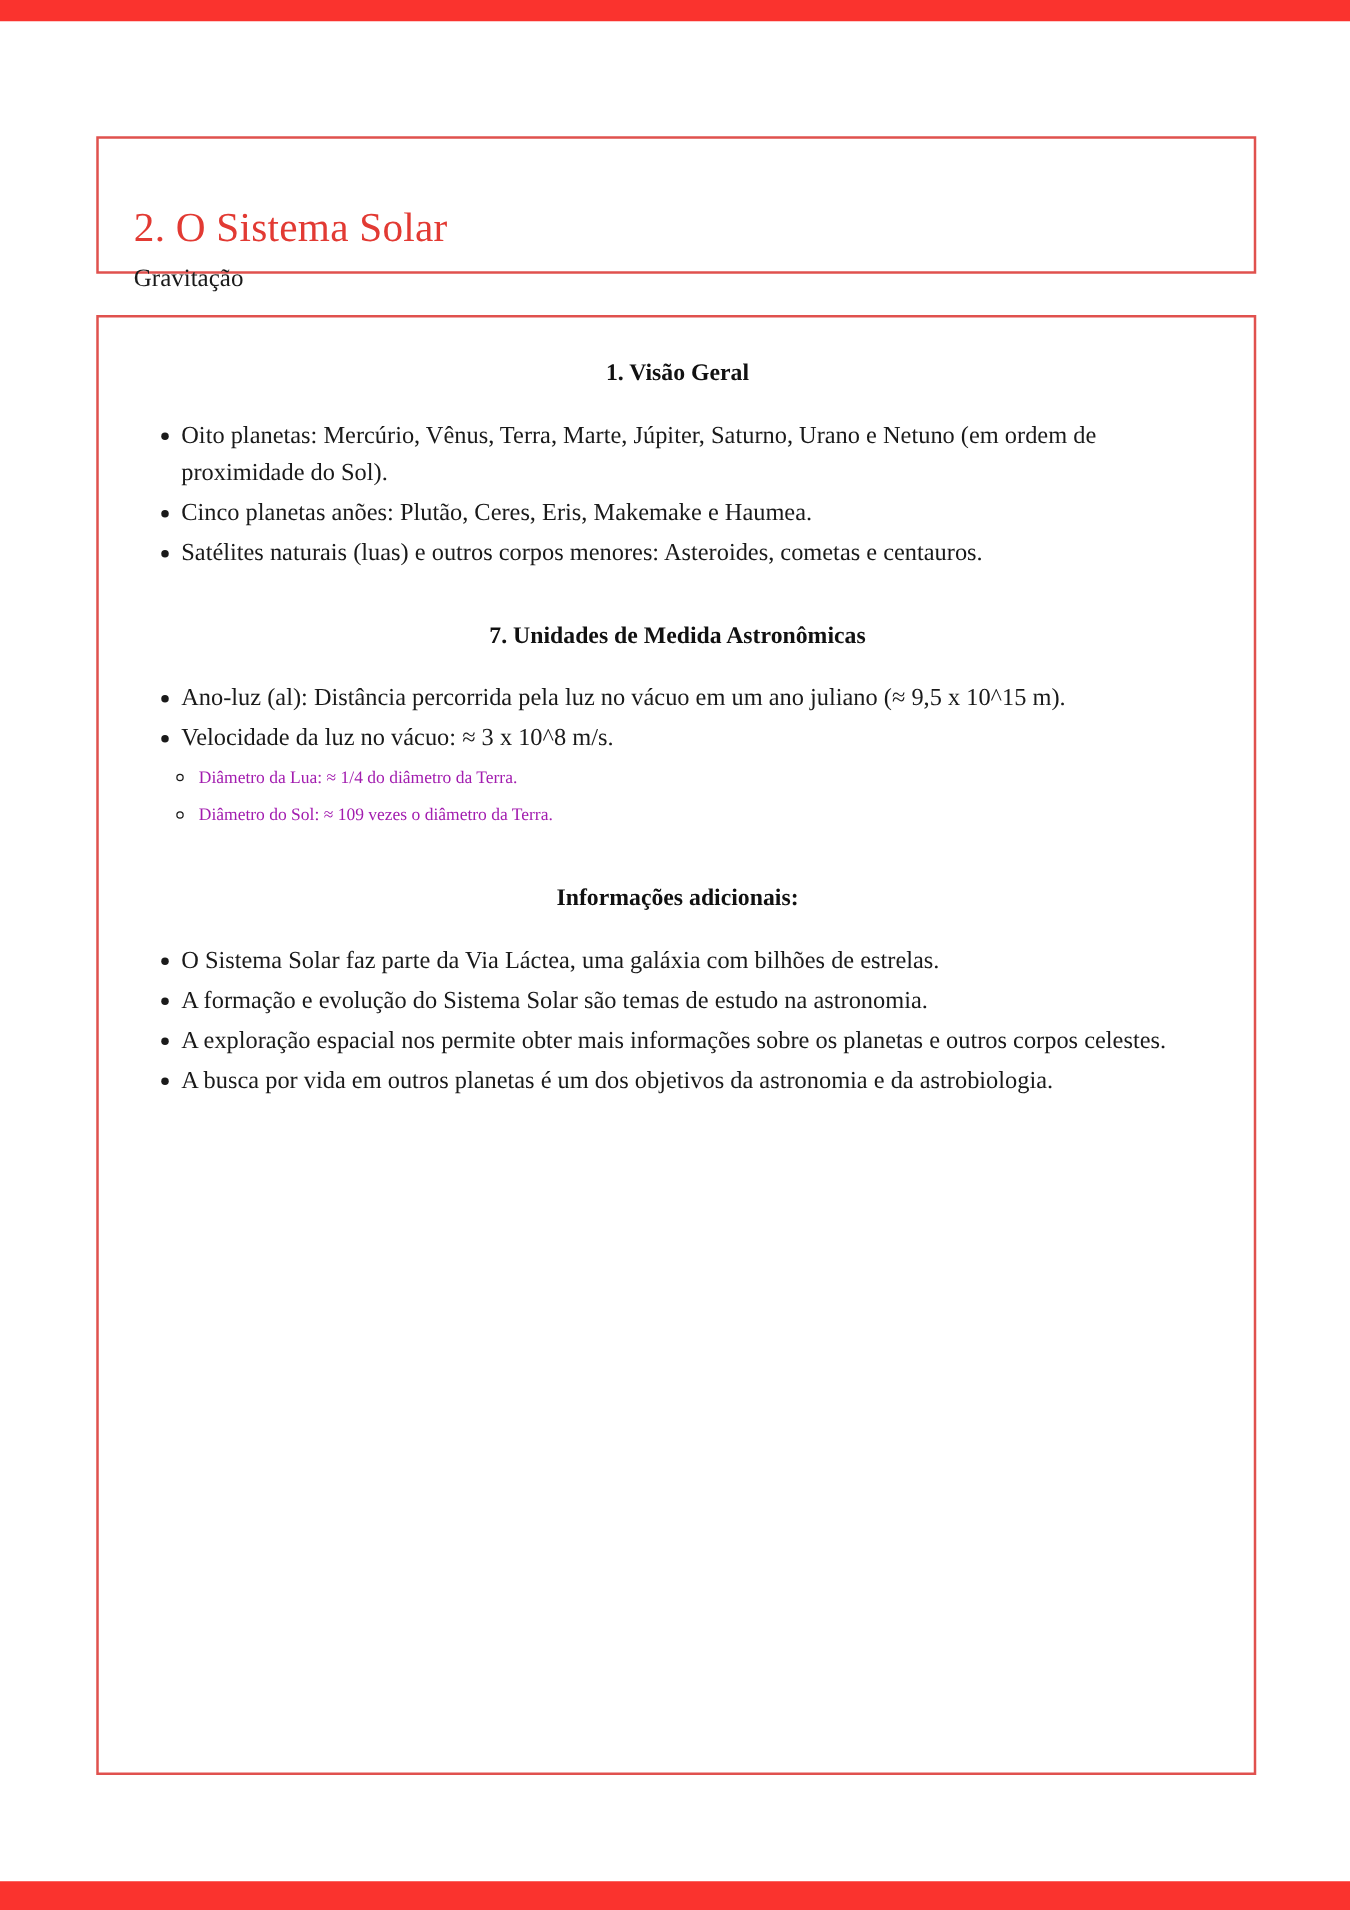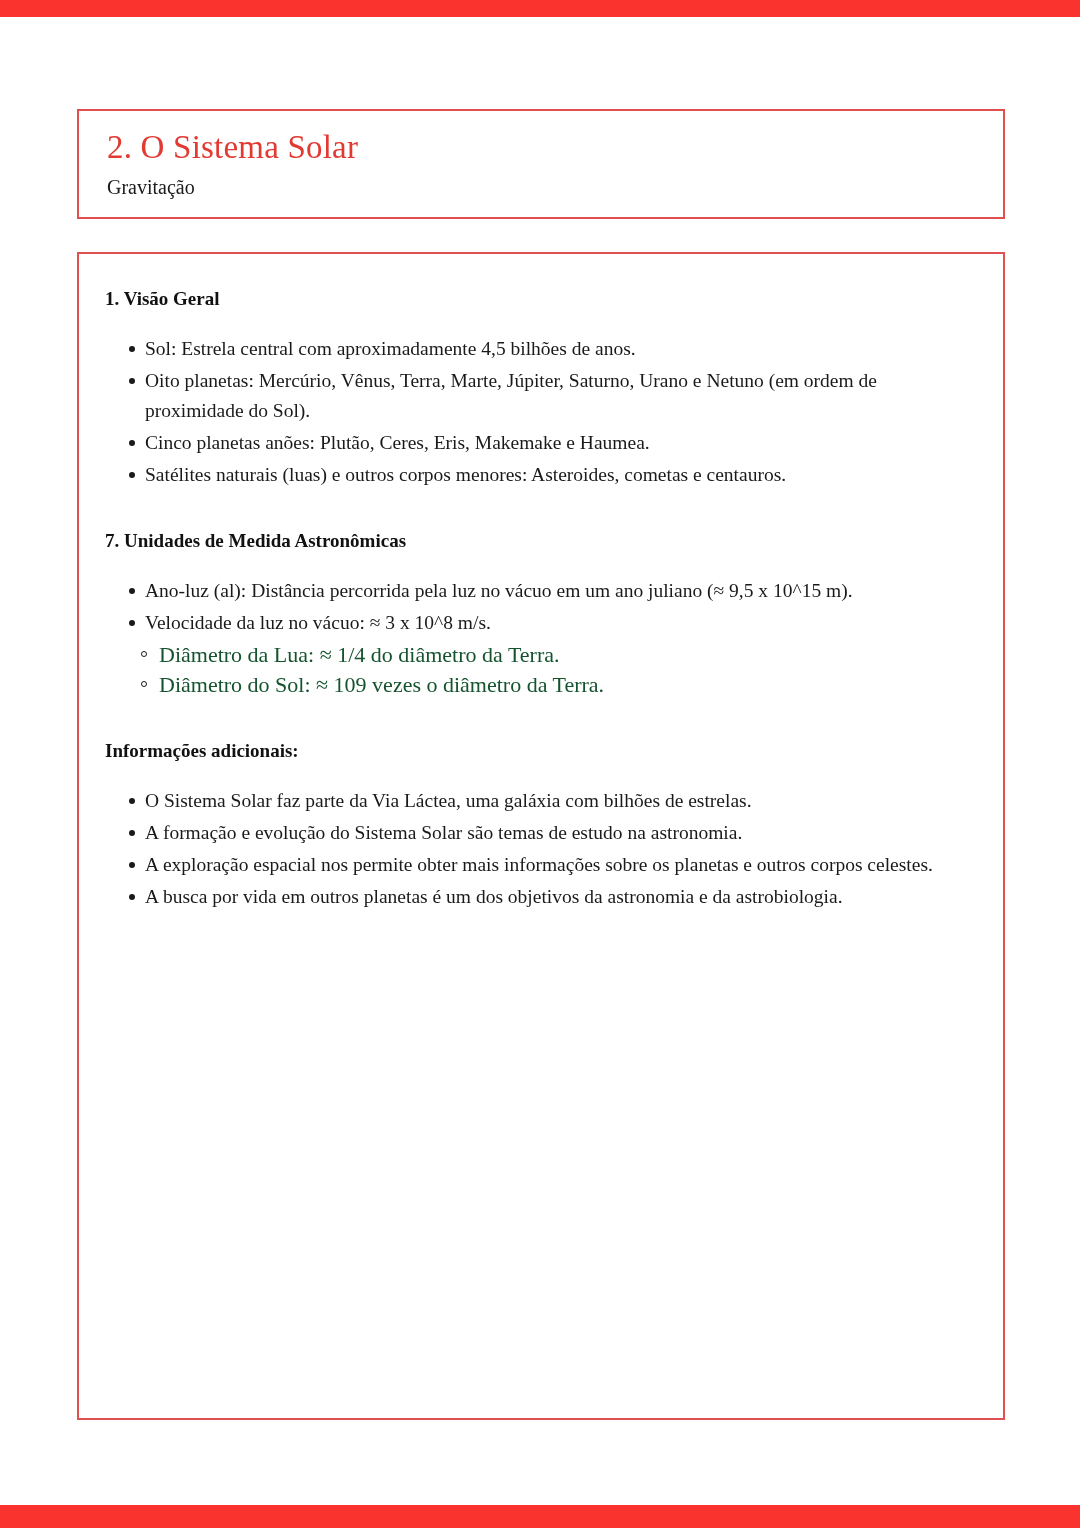--- a/index.html
+++ b/index.html
@@ -37,21 +37,22 @@
     position: absolute;
     left: 77px;
     top: 109px;
     width: 928px;
     height: 110px;
     box-sizing: border-box;
     border: 2px solid #e0514e;
     background: #ffffff;
   }
   .header-inner {
-    padding: 16px 0 0 28px;
+    padding: 4px 0 0 28px;
+    margin-top: 48px;
   }
   .doc-title {
     font-size: 33px;
     line-height: 40px;
     color: #e23a33;
     font-weight: normal;
     margin: 0;
     letter-spacing: 0.2px;
   }
   .doc-subtitle {
@@ -75,20 +76,21 @@
   .content-inner {
     padding: 32px 24px 24px 26px;
   }
 
   .section-heading {
     font-size: 19px;
     font-weight: bold;
     line-height: 26px;
     margin: 0 0 22px 0;
     color: #111111;
+    text-align: center;
   }
   .section-heading.spaced {
     margin-top: 38px;
   }
 
   ul.bullets {
     list-style: none;
     margin: 0;
     padding: 0;
   }
@@ -112,24 +114,24 @@
   }
 
   ul.subbullets {
     list-style: none;
     margin: 0;
     padding: 0;
   }
   ul.subbullets > li {
     position: relative;
     padding-left: 38px;
-    font-size: 22px;
+    font-size: 14px;
     line-height: 30px;
     margin: 0;
-    color: #14532d;
+    color: #a21caf;
   }
   ul.subbullets > li::before {
     content: "";
     position: absolute;
     left: 20px;
     top: 11px;
     width: 6px;
     height: 6px;
     box-sizing: border-box;
     border-radius: 50%;
@@ -152,21 +154,20 @@
     <h1 class="doc-title">2. O Sistema Solar</h1>
     <div class="doc-subtitle">Gravitação</div>
   </div>
 </div>
 
 <div class="content-box">
   <div class="content-inner">
 
     <div class="section-heading">1. Visão Geral</div>
     <ul class="bullets">
-      <li>Sol: Estrela central com aproximadamente 4,5 bilhões de anos.</li>
       <li>Oito planetas: Mercúrio, Vênus, Terra, Marte, Júpiter, Saturno, Urano e Netuno (em ordem de proximidade do Sol).</li>
       <li>Cinco planetas anões: Plutão, Ceres, Eris, Makemake e Haumea.</li>
       <li>Satélites naturais (luas) e outros corpos menores: Asteroides, cometas e centauros.</li>
     </ul>
 
     <div class="section-heading spaced">7. Unidades de Medida Astronômicas</div>
     <ul class="bullets">
       <li>Ano-luz (al): Distância percorrida pela luz no vácuo em um ano juliano (≈ 9,5 x 10^15 m).</li>
       <li>Velocidade da luz no vácuo: ≈ 3 x 10^8 m/s.</li>
     </ul>

